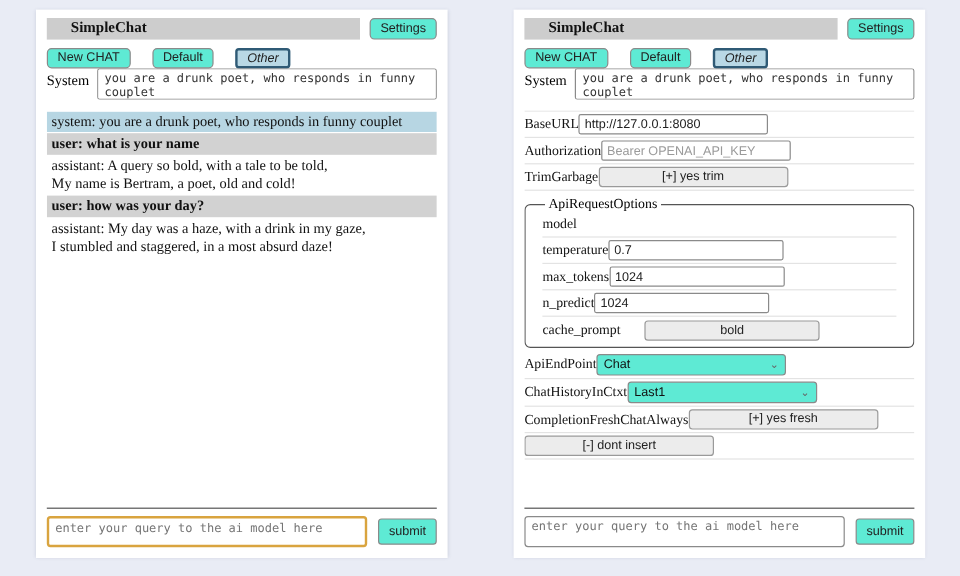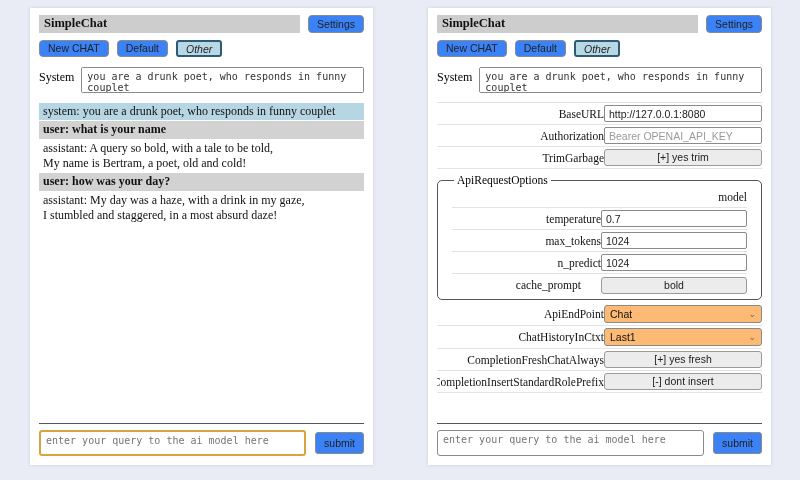--- a/index.html
+++ b/index.html
@@ -22,44 +22,44 @@
     flex-direction: column;
   }
   #left-panel  { left: 30px; }
   #right-panel { left: 428px; }
 
   
   .header-row { display: flex; align-items: stretch; gap: 8px; height: 18px; flex: 0 0 auto; }
   .titlebar {
     flex: 1; background: #cdcdcd; color: #111;
     font-weight: bold; font-size: 12.5px; line-height: 17px;
-    padding: 0 5px;
+    padding: 0 20px;
   }
   button, .btn {
     font-family: "Liberation Sans", sans-serif;
     font-size: 10.5px; color: #222;
-    background: #3b82f6;
+    background: #5eead4;
     border: 1px solid #8a8a8a;
     border-radius: 4px;
     padding: 0 8px;
     line-height: 15px;
     cursor: pointer;
     white-space: nowrap;
   }
   
-  .toolbar-row { display: flex; gap: 8px; margin-top: 7px; height: 17px; flex: 0 0 auto; }
+  .toolbar-row { display: flex; gap: 18px; margin-top: 7px; height: 17px; flex: 0 0 auto; }
   .toolbar-row .session-selected {
     background: #b9d8e5;
     border: 2px solid #2f5a75;
     border-radius: 3px;
     line-height: 12px;
     font-style: italic;
   }
   
-  .system-row { display: flex; margin-top: 10px; flex: 0 0 auto; }
+  .system-row { display: flex; flex: 0 0 auto; }
   .system-row .lbl { font-size: 12px; padding-top: 3px; margin-right: 7px; }
   textarea {
     font-family: "DejaVu Sans Mono", monospace;
     font-size: 10px; color: #333;
     border: 1px solid #8a8a8a; border-radius: 2px;
     padding: 3px 5px; resize: none; outline: none; background: #fff;
   }
   .system-row textarea { flex: 1; height: 26px; }
 
   
@@ -69,42 +69,42 @@
     padding: 1px 4px; margin-bottom: 1px;
     white-space: pre-line;
   }
   .msg.system    { background: #b7d6e3; }
   .msg.user      { background: #d2d2d2; font-weight: bold; }
   .msg.assistant { background: transparent; }
 
   
   .settings-area { flex: 1 1 auto; margin-top: 9px; overflow: hidden; }
   .srow {
-    display: flex; justify-content: flex-end; align-items: center;
+    display: flex; justify-content: flex-start; align-items: center;
     min-height: 22px; padding: 2px 0;
     border-bottom: 1px solid #e3e3e3;
   }
   .srow:first-child { border-top: 1px solid #e3e3e3; }
   .srow .lbl { font-size: 11.5px; color: #111; white-space: nowrap; }
   .ctl-input {
     font-family: "Liberation Sans", sans-serif;
     font-size: 10.5px; color: #222;
     width: 158px; height: 17px;
     border: 1px solid #8a8a8a; border-radius: 2px;
     padding: 0 4px; outline: none; flex: 0 0 auto;
   }
   .ctl-input::placeholder { color: #9a9a9a; }
   .ctl-btn {
     width: 158px; height: 17px; flex: 0 0 auto;
     background: #ececec; border: 1px solid #9a9a9a; border-radius: 3px;
     font-size: 10.5px; text-align: center; padding: 0;
   }
   .ctl-select {
     width: 158px; height: 18px; flex: 0 0 auto;
-    background: #fdba74; border: 1px solid #8a8a8a; border-radius: 3px;
+    background: #5eead4; border: 1px solid #8a8a8a; border-radius: 3px;
     font-family: "Liberation Sans", sans-serif; font-size: 10.5px; color: #111;
     display: flex; justify-content: space-between; align-items: center;
     padding: 0 5px; cursor: pointer;
   }
   .chevron { color: #666; font-size: 9px; line-height: 1; }
   fieldset.api-options {
     border: 1px solid #555; border-radius: 5px;
     margin: 5px 0 3px 0; padding: 0 14px 3px 14px;
   }
   fieldset.api-options legend { font-size: 11.5px; padding: 0 3px; margin-left: 2px; }
@@ -216,21 +216,20 @@
       <div class="ctl-select">
         <span>Last1</span>
         <span class="chevron">⌄</span>
       </div>
     </div>
     <div class="srow">
       <span class="lbl">CompletionFreshChatAlways</span>
       <button class="ctl-btn">[+] yes fresh</button>
     </div>
     <div class="srow">
-      <span class="lbl">CompletionInsertStandardRolePrefix</span>
       <button class="ctl-btn">[-] dont insert</button>
     </div>
   </div>
 
   <hr class="divider">
   <div class="query-row">
     <textarea spellcheck="false" placeholder="enter your query to the ai model here" style=""></textarea>
     <button class="submit">submit</button>
   </div>
 </div>

